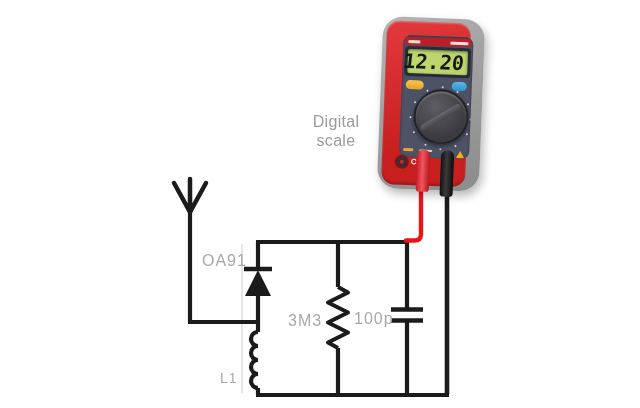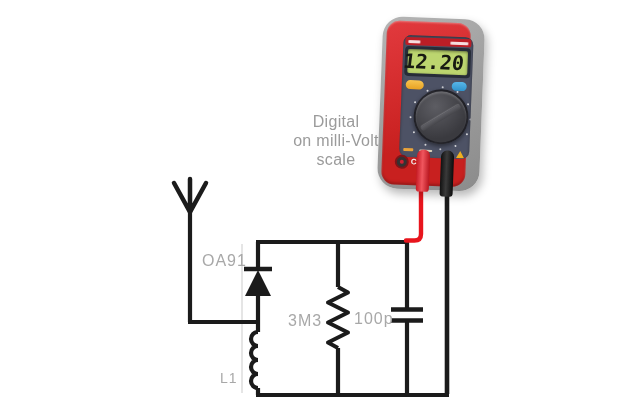--- a/index.html
+++ b/index.html
@@ -90,21 +90,20 @@
     <path d="M447,186 V394" stroke="#1b1b1b" stroke-width="4.6" fill="none"></path>
 
     <text x="202" y="266" font-size="16" letter-spacing="1" fill="#a8a8a8">OA91</text>
     <text x="288" y="326" font-size="16" letter-spacing="1" fill="#a8a8a8">3M3</text>
     <text x="354" y="324" font-size="16" letter-spacing="1" fill="#a8a8a8">100p</text>
     <text x="220" y="383" font-size="14" letter-spacing="1" fill="#a8a8a8">L1</text>
   </svg>
 
   <div class="note">
     <div>Digital</div>
-    <div>on milli-Volt</div>
     <div>scale</div>
   </div>
 
   <div class="mm">
     <div class="mm-holster"></div>
     <div class="mm-body">
       <div class="mm-face">
         <div class="brand-band">
           <div class="brand-dash l"></div>
           <div class="brand-dash r"></div>

